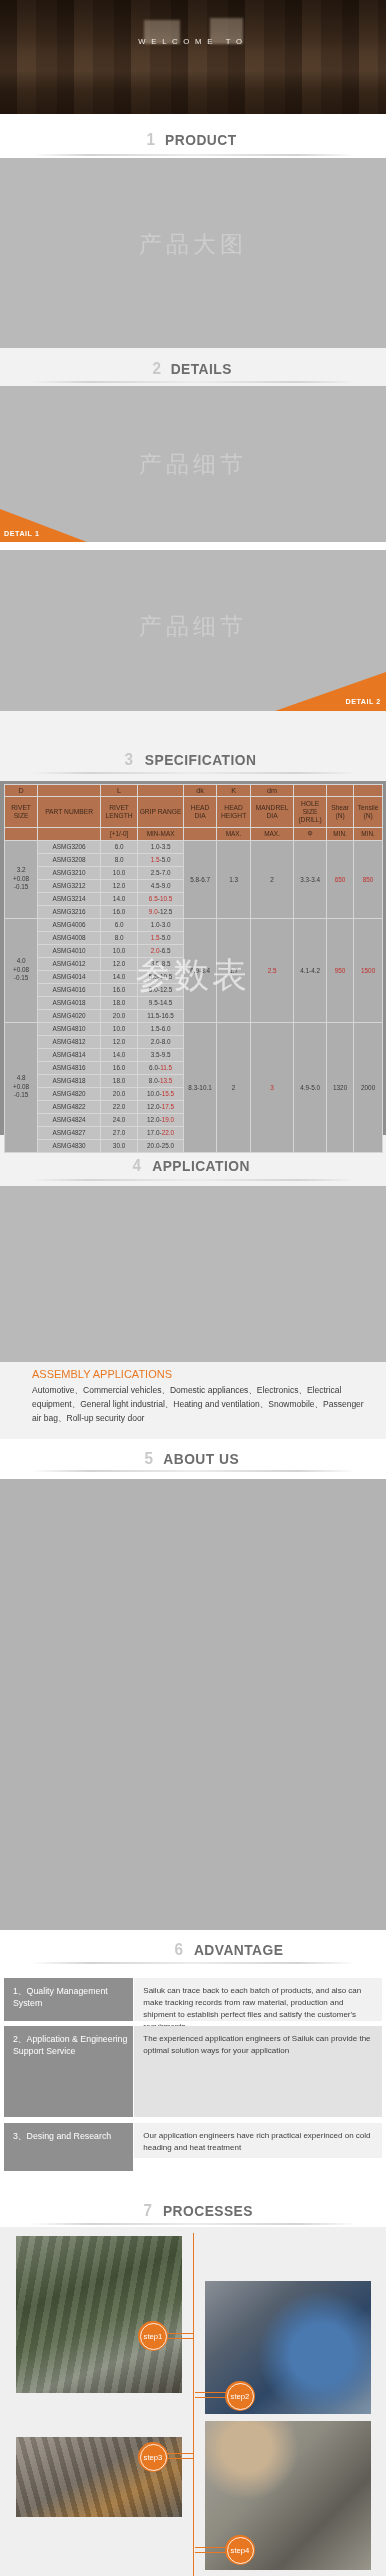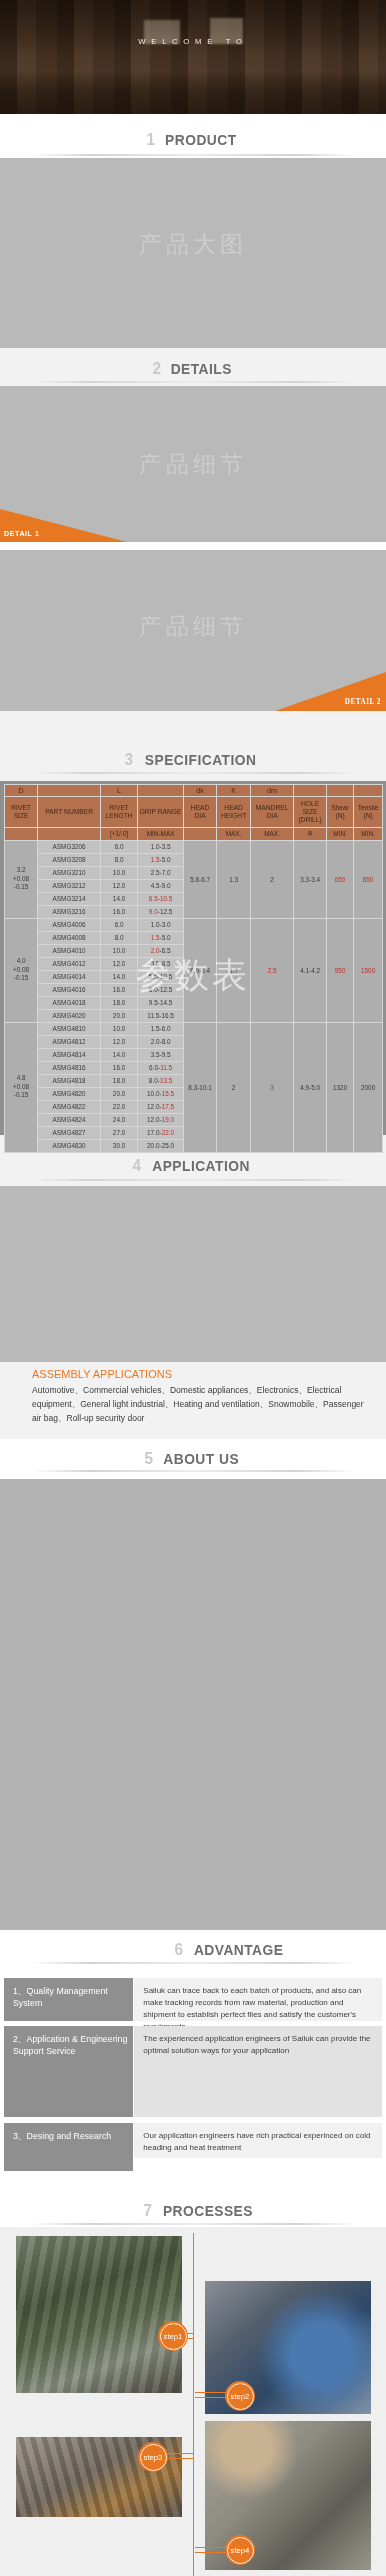--- a/index.html
+++ b/index.html
@@ -33,21 +33,21 @@
   .band{position:absolute;left:0;width:386px;}
   .f2{background:#f2f2f2;} .ef{background:#efefef;}
 
   
   .ph-block{position:absolute;background:#b9b9b9;}
   .ph-block .cn{position:absolute;left:0;width:100%;text-align:center;color:#cdcdcd;font-size:23px;letter-spacing:4.1px;}
 
   
   .rib{position:absolute;background:#e87722;z-index:3;}
   .rib span{position:absolute;color:#fff;font-size:7.2px;font-weight:bold;letter-spacing:0.5px;}
-  #rib1{left:0;bottom:0;width:87px;height:33px;clip-path:polygon(0 0,100% 100%,0 100%);padding-left:40px;}
+  #rib1{left:0;bottom:0;width:87px;height:33px;clip-path:polygon(0 0,100% 100%,0 100%);}
   #rib1 span{left:4.1px;bottom:3.6px;}
   #rib2{right:0;bottom:0;width:111px;height:39px;clip-path:polygon(100% 0,0 100%,100% 100%);}
   #rib2 span{right:5.2px;bottom:4.6px;}
 
   
   #spec-back{left:0;top:781px;width:386px;height:354px;background:#8f8f8f;}
   #spec-table{position:absolute;left:4.1px;top:784px;width:378px;border-collapse:collapse;table-layout:fixed;z-index:2;}
   #spec-table th,#spec-table td{border:0.5px solid #d6d6d6;text-align:center;padding:0 0.5px;
       font-size:6.4px;font-weight:normal;overflow:hidden;}
   #spec-table thead th{background:#b3714e;color:#402a1c;line-height:1.25;}
@@ -122,21 +122,21 @@
     <span class="num">2</span><span class="ttl">DETAILS</span>
   </div>
   <div class="sec-div" style="top:381px;"></div>
 
   <div class="ph-block" style="left:0;top:386px;width:386px;height:156px;">
     <div class="cn" style="top:63px;">产品细节</div>
     <div class="rib" id="rib1">
         <span>DETAIL 1</span>
       </div>
   </div>
-  <div class="ph-block" style="left:0;top:550px;width:386px;height:161px;font-family:Liberation Serif, serif;">
+  <div class="ph-block" style="left:0;top:550px;width:386px;height:161px;">
     <div class="cn" style="top:61px;">产品细节</div>
     <div class="rib" id="rib2">
         <span>DETAIL 2</span>
       </div>
   </div>
 
   <div class="band f2" style="top:711px;height:70px;"></div>
   <div class="sec-head" style="top:750px;">
     <span class="num">3</span><span class="ttl">SPECIFICATION</span>
   </div>
@@ -383,21 +383,21 @@
   <div class="sec-div" style="top:2223px;"></div>
   <div class="band ef" style="top:2227px;height:496px;"></div>
   <div id="vline" class="abs"></div>
 
   <div class="photo p-left" id="pp1"></div>
   <div class="photo p-right" id="pp2"></div>
   <div class="photo p-left" id="pp3"></div>
   <div class="photo p-right" id="pp4"></div>
 
   <div class="conn" style="left:164px;top:2333px;width:30px;"></div>
-  <div class="badge" style="left:138px;top:2321px;margin-left:20px;">step1</div>
+  <div class="badge" style="left:138px;top:2321px;">step1</div>
   <div class="conn" style="left:195px;top:2392px;width:32px;"></div>
   <div class="badge" style="left:225px;top:2381px;">step2</div>
   <div class="conn" style="left:164px;top:2453px;width:30px;"></div>
   <div class="badge" style="left:138px;top:2442px;">step3</div>
   <div class="conn" style="left:195px;top:2547px;width:32px;"></div>
   <div class="badge" style="left:225px;top:2535px;">step4</div>
 
 </div>
 
 

